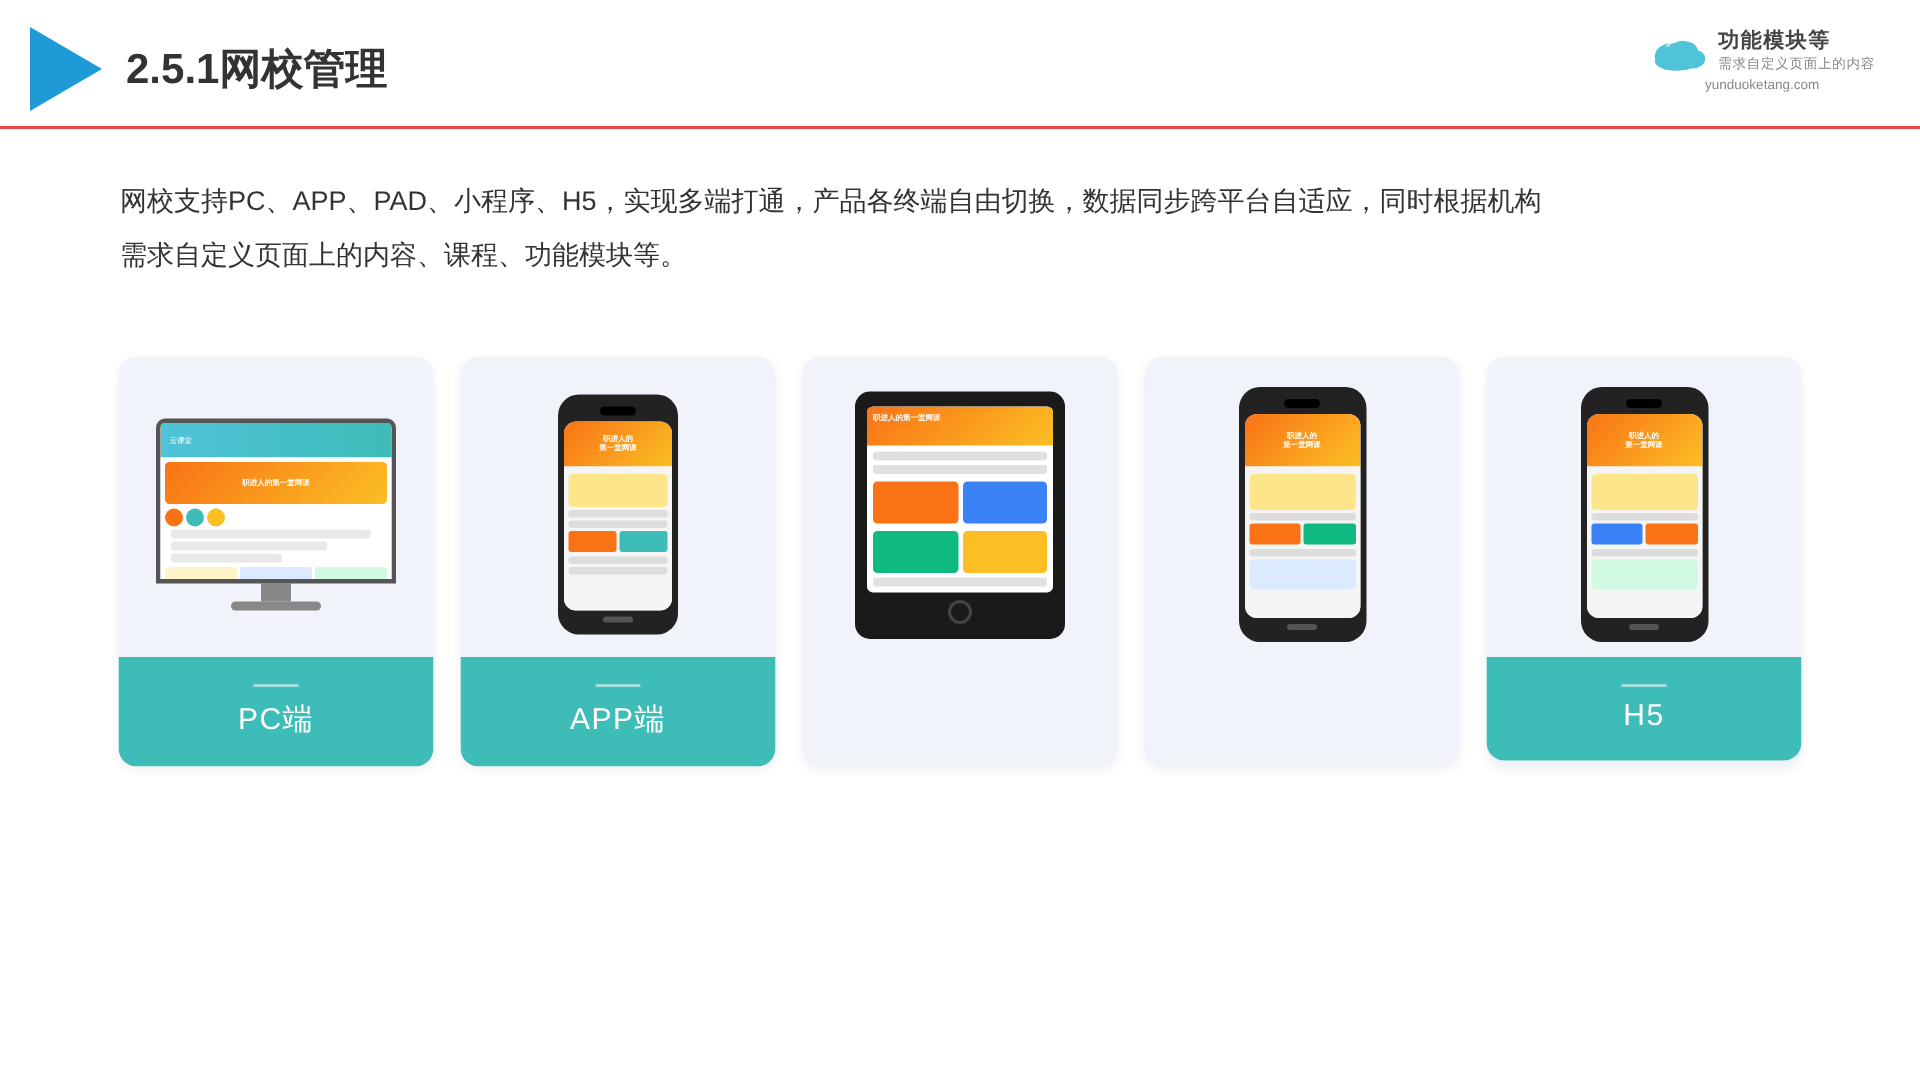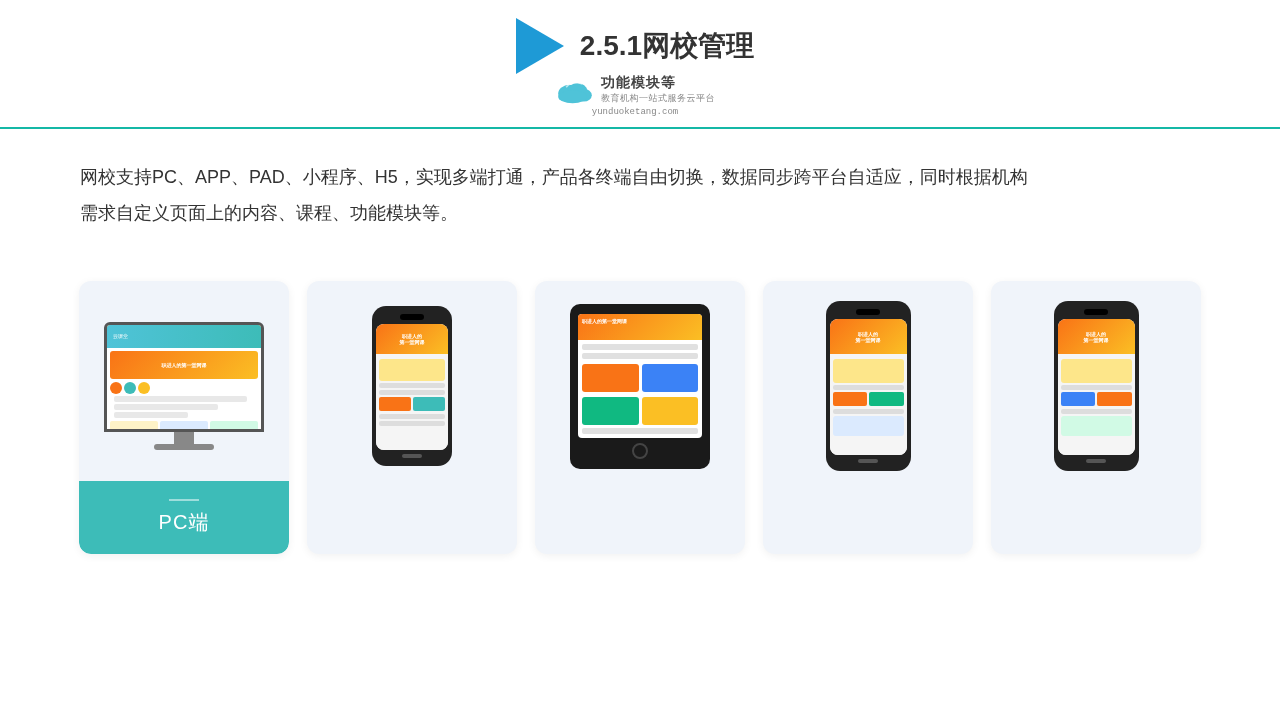--- a/index.html
+++ b/index.html
@@ -8,25 +8,24 @@
       height: 720px;
       background: #fff;
       font-family: 'Microsoft YaHei', '微软雅黑', sans-serif;
       overflow: hidden;
       position: relative;
     }
 
     
     .header {
       display: flex;
-      align-items: center;
+      align-items: flex-start;
       justify-content: space-between;
       padding: 18px 30px 10px 20px;
-      border-bottom: 2px solid #14b8a6;
-      flex-direction: column;
+      border-bottom: 2px solid #ef4444;
     }
     .header-left {
       display: flex;
       align-items: center;
       gap: 16px;
     }
     .logo-triangle {
       width: 0;
       height: 0;
       border-top: 28px solid transparent;
@@ -65,21 +64,20 @@
     }
     .brand-sub {
       font-size: 9px;
       color: #888;
       letter-spacing: 0.5px;
     }
     .brand-url {
       font-size: 9px;
       color: #888;
       margin-top: 2px;
-      font-family: Liberation Mono, monospace;
     }
 
     
     .description {
       padding: 30px 48px 10px 80px;
       font-size: 18px;
       color: #333;
       line-height: 2;
     }
 
@@ -317,21 +315,21 @@
       <svg class="cloud-icon" viewBox="0 0 50 35" xmlns="http://www.w3.org/2000/svg">
         <ellipse cx="18" cy="22" rx="14" ry="11" fill="#4fc3d8"></ellipse>
         <ellipse cx="28" cy="18" rx="12" ry="9" fill="#4fc3d8"></ellipse>
         <ellipse cx="36" cy="24" rx="10" ry="8" fill="#4fc3d8"></ellipse>
         <ellipse cx="22" cy="26" rx="18" ry="8" fill="#4fc3d8"></ellipse>
 
         <path d="M 14 14 Q 22 4 34 10" stroke="#fff" stroke-width="2" fill="none" opacity="0.6"></path>
       </svg>
       <div class="brand-text-block">
         <span class="brand-name">功能模块等</span>
-        <span class="brand-sub">教育机构一站式服务云平台</span>
+        <span class="brand-sub">需求自定义页面上的内容</span>
       </div>
     </div>
     <span class="brand-url">yunduoketang.com</span>
   </div>
 </div>
 
 <div class="description">
   网校支持PC、APP、PAD、小程序、H5，实现多端打通，产品各终端自由切换，数据同步跨平台自适应，同时根据机构<br>
   需求自定义页面上的内容、课程、功能模块等。
 </div>
@@ -392,20 +390,24 @@
               <div style="flex:1;height:14px;background:#f97316;border-radius:2px;"></div>
               <div style="flex:1;height:14px;background:#3dbcb8;border-radius:2px;"></div>
             </div>
             <div class="phone-row" style="margin-top:3px;"></div>
             <div class="phone-row"></div>
           </div>
         </div>
         <div class="phone-home"></div>
       </div>
     </div>
+    <div class="card-label">
+      <span class="card-label-line"></span>
+      <span>APP端</span>
+    </div>
   </div>
 
   <div class="card">
     <div class="card-image-area">
       <div class="tablet-mockup">
         <div class="tablet-screen">
           <div class="tablet-header">
             <div style="padding:4px;display:flex;align-items:center;">
               <span style="font-size:5px;color:#fff;font-weight:bold;">职进人的第一堂网课</span>
             </div>
@@ -468,15 +470,19 @@
               <div style="flex:1;height:14px;background:#3b82f6;border-radius:2px;"></div>
               <div style="flex:1;height:14px;background:#f97316;border-radius:2px;"></div>
             </div>
             <div class="phone-row" style="margin-top:3px;"></div>
             <div style="height:20px;background:#d1fae5;border-radius:3px;margin-top:2px;"></div>
           </div>
         </div>
         <div class="phone-home"></div>
       </div>
     </div>
+    <div class="card-label">
+      <span class="card-label-line"></span>
+      <span>H5</span>
+    </div>
   </div>
 
 </div>
 
 </body></html>

